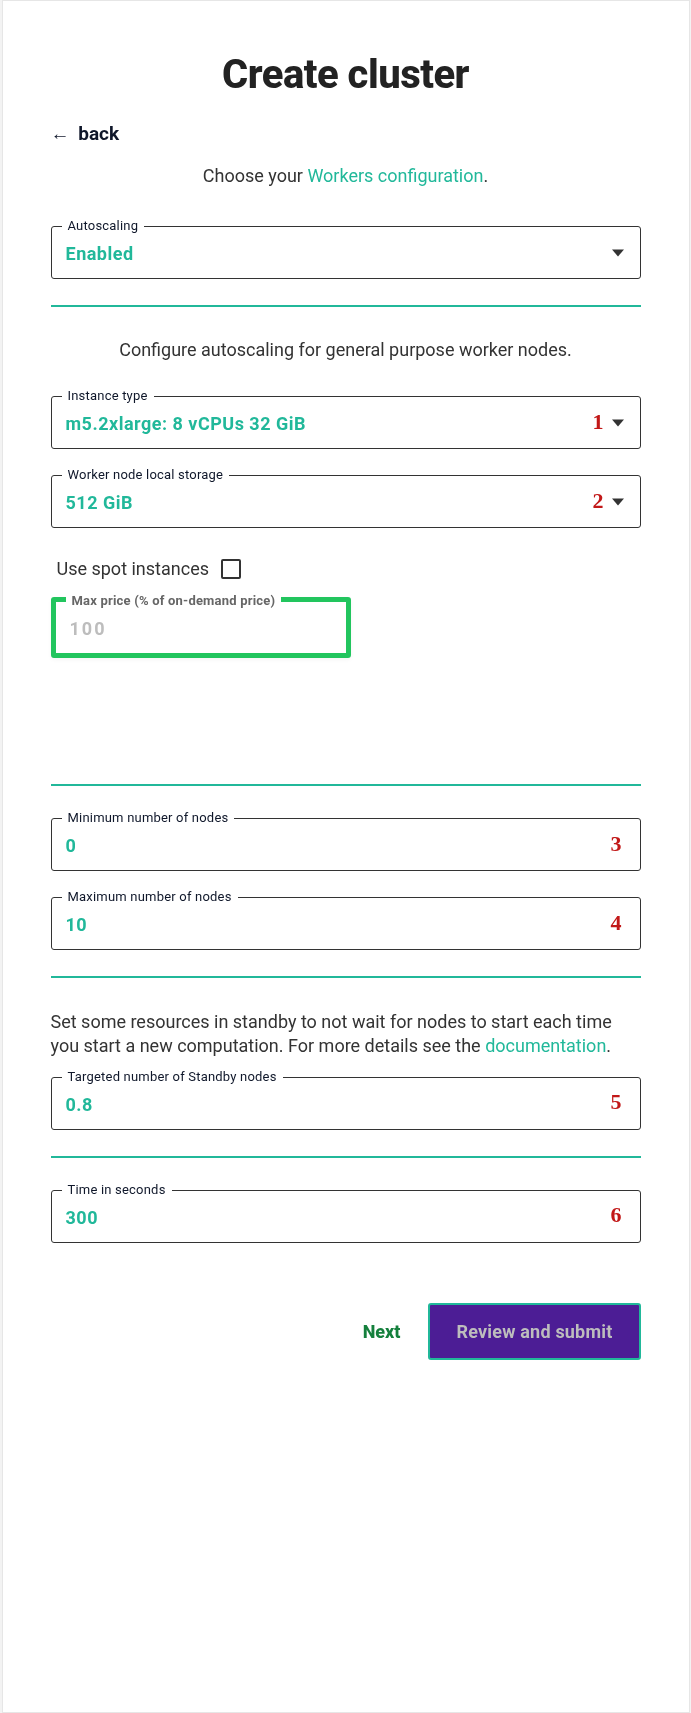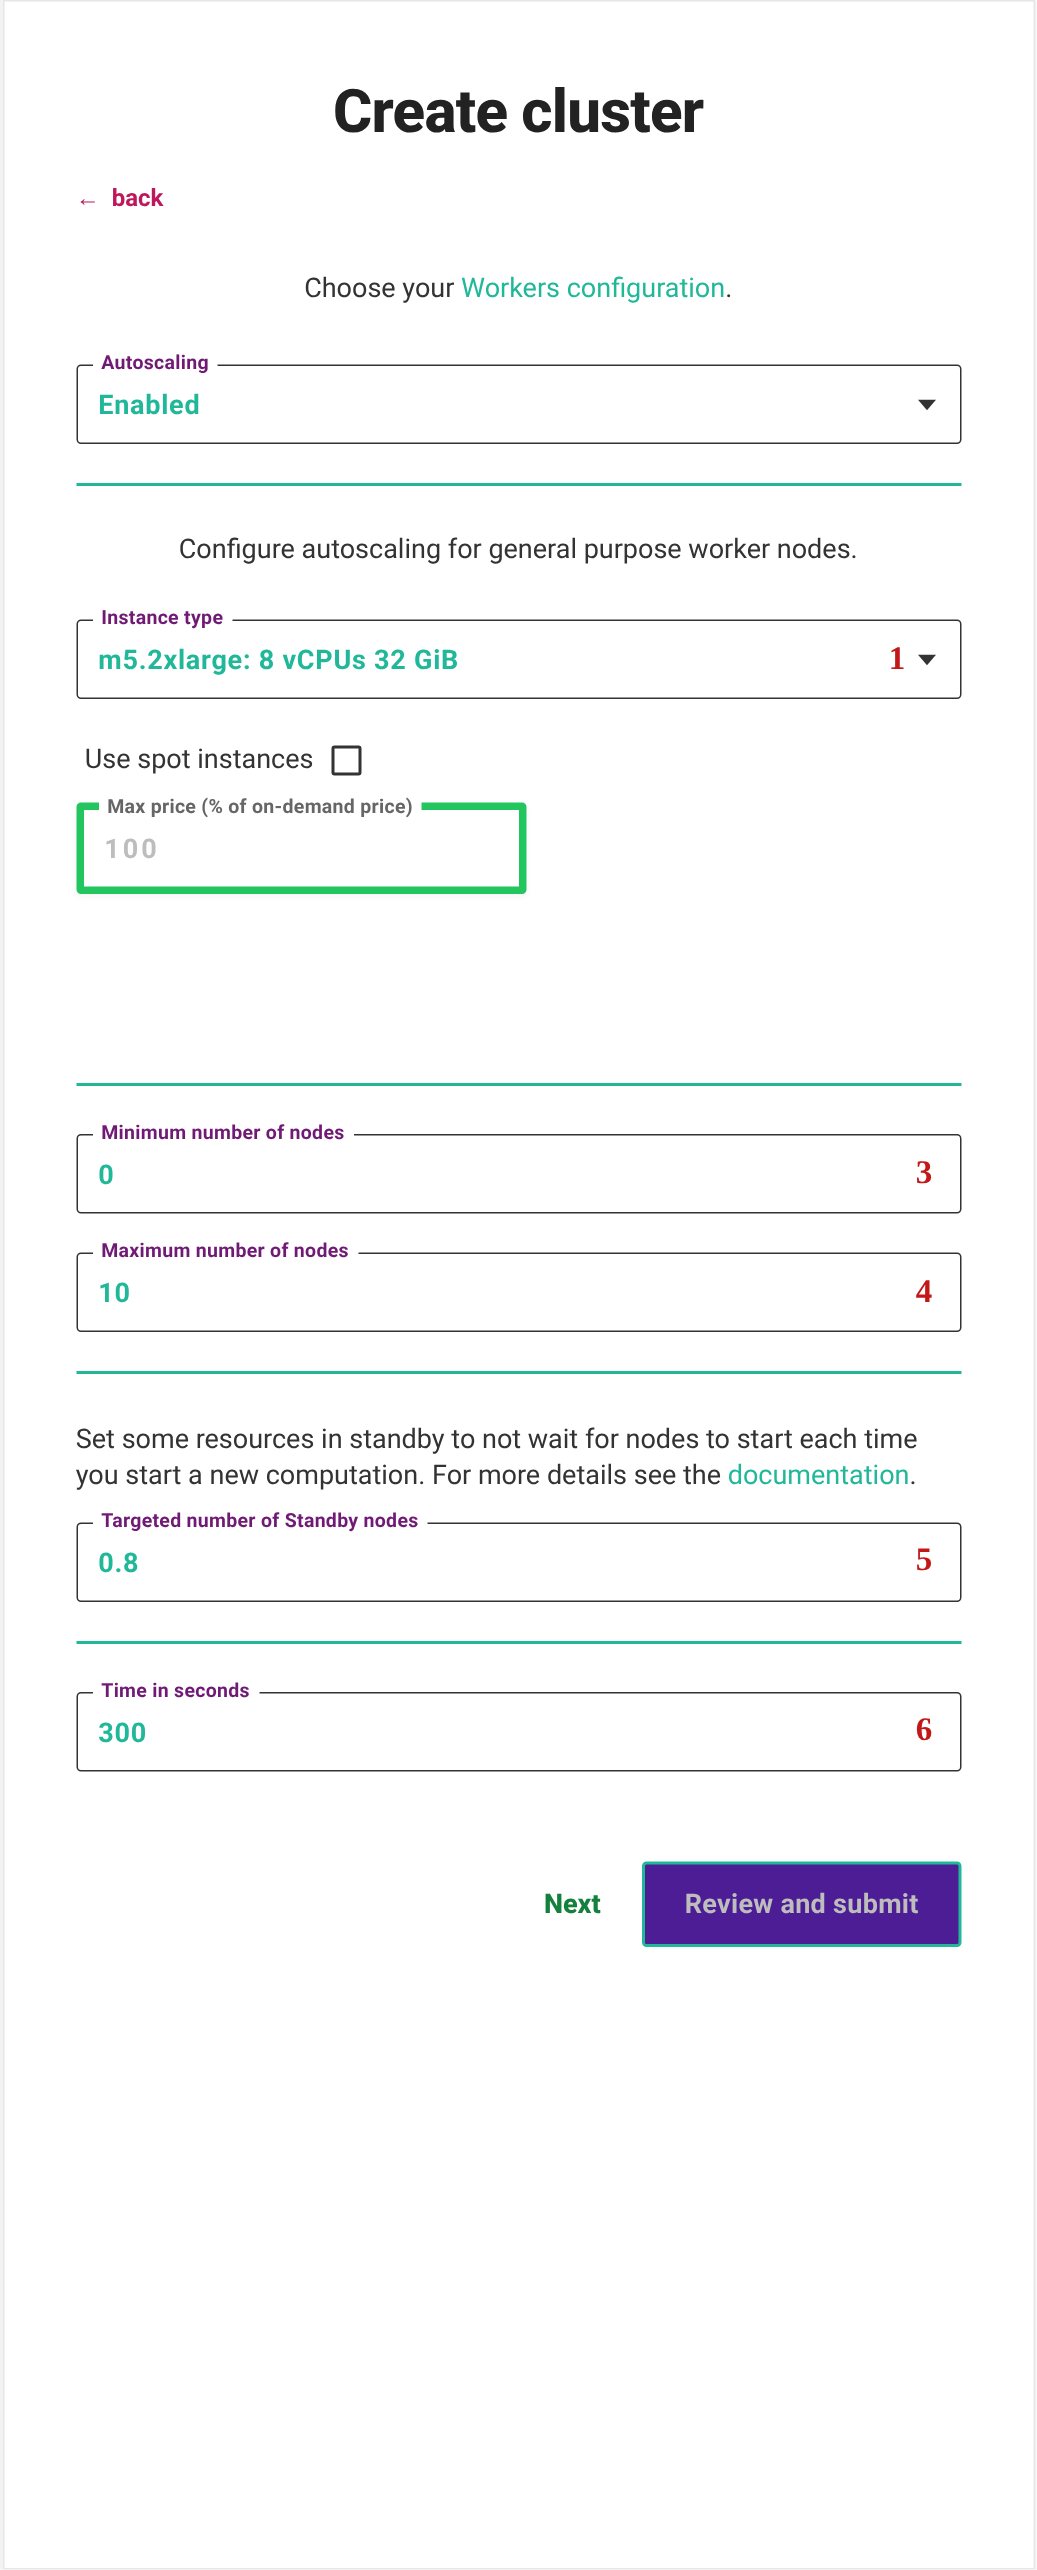--- a/index.html
+++ b/index.html
@@ -20,25 +20,25 @@
   }
   h1.title {
     text-align: center;
     font-size: 40px;
     font-weight: 800;
     margin: 10px 0 24px 0;
     letter-spacing: -0.5px;
     color: #222;
   }
   .back-link {
-    font-size: 16px;
+    font-size: 19px;
     font-weight: 700;
-    color: #be185d;
+    color: #0f172a;
     cursor: pointer;
-    margin-bottom: 40px;
+    margin-bottom: 20px;
     display: inline-block;
   }
   .back-link .arrow { font-weight: 400; margin-right: 4px; }
   .subtitle {
     text-align: center;
     font-size: 18px;
     color: #333;
     margin-bottom: 40px;
   }
   .subtitle .accent { color: #21b89a; }
@@ -50,22 +50,22 @@
     padding: 16px 14px 14px 14px;
     margin-bottom: 26px;
   }
   .field-legend {
     position: absolute;
     top: -9px;
     left: 10px;
     background: #fff;
     padding: 0 6px;
     font-size: 13px;
-    font-weight: 700;
-    color: #701a75;
+    font-weight: 400;
+    color: #0f172a;
     letter-spacing: 0.2px;
   }
   .field-value {
     color: #21b89a;
     font-weight: 700;
     font-size: 18px;
     letter-spacing: 0.5px;
   }
   .field .caret {
     position: absolute;
@@ -188,20 +188,26 @@
 
   
   <div class="field">
     <span class="field-legend">Instance type</span>
     <span class="field-value">m5.2xlarge: 8 vCPUs 32 GiB</span>
     <span class="annot">1</span>
     <span class="caret"></span>
   </div>
 
   
+  <div class="field">
+    <span class="field-legend">Worker node local storage</span>
+    <span class="field-value">512 GiB</span>
+    <span class="annot">2</span>
+    <span class="caret"></span>
+  </div>
 
   
   <div class="spot-row">
     <span>Use spot instances</span>
     <span class="checkbox"></span>
   </div>
 
   <div class="small-field">
     <span class="field-legend">Max price (% of on-demand price)</span>
     <span class="field-value">100</span>

